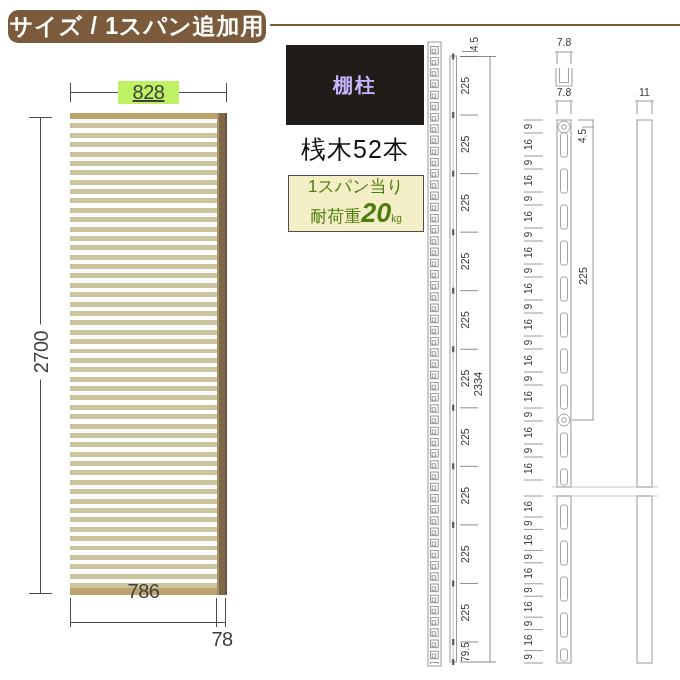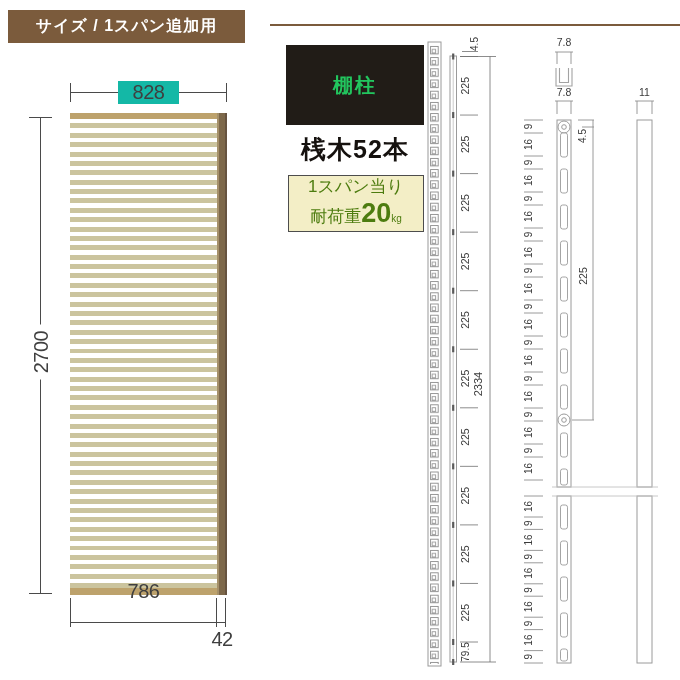--- a/index.html
+++ b/index.html
@@ -5,56 +5,56 @@
   :root{
     --brown:#7b5b3c; --badge:#211c17; --yellow:#f3eec6; --yellow-border:#4d4d4d;
     --slat:#cbc49e; --cap:#bda26c; --post:#7d684a; --post-light:#a5906a;
     --dim:#3f3f3f; --line:#4a4a4a; --draw:#9a9a9a; --drawdim:#707070;
   }
   html,body{margin:0;padding:0;background:#fff;}
   #stage{position:relative;width:680px;height:680px;background:#fff;overflow:hidden;
          font-family:"Liberation Sans",sans-serif;}
   .abs{position:absolute;}
   
-  #title-bar{left:8px;top:10px;width:237px;height:33px;background:var(--brown);
-    color:#fff;font-size:16px;font-weight:bold;letter-spacing:1px;
-    display:flex;align-items:center;justify-content:center;}
+  #title-bar{left:8px;top:10px;width:258px;height:33px;background:var(--brown);
+    color:#fff;font-size:23px;font-weight:bold;letter-spacing:1px;
+    display:flex;align-items:center;justify-content:center;border-radius:10px;}
   #title-line{left:270px;top:24px;width:410px;height:2px;background:var(--brown);}
   
-  #badge{left:286px;top:45px;width:138px;height:80px;background:var(--badge);color:#22c55e;
+  #badge{left:286px;top:45px;width:138px;height:80px;background:var(--badge);color:#c4b5fd;
     display:flex;flex-direction:column;align-items:center;justify-content:center;gap:3px;}
   #badge .l1{font-size:20px;font-weight:bold;letter-spacing:2px;}
   #badge .l2{font-size:14px;}
   #badge .l2 b{font-size:23px;font-weight:bold;letter-spacing:0px;}
   #slat-count{left:286px;top:133px;width:138px;text-align:center;font-size:25px;
-    font-weight:bold;color:#15110e;letter-spacing:1px;}
+    font-weight:normal;color:#15110e;letter-spacing:1px;}
   
   #load-box{left:288px;top:175px;width:134px;height:55px;background:var(--yellow);
     border:1px solid var(--yellow-border);color:#4d7c0f;display:flex;flex-direction:column;
     align-items:center;justify-content:center;line-height:1.25;}
   #load-box .l1{font-size:17px;}
   #load-box .l2{font-size:17px;}
-  #load-box .l2 b{font-size:27px;font-weight:bold;}
+  #load-box .l2 b{font-size:27px;font-weight:bold;font-style:italic;}
   #load-box .l2 small{font-size:10px;}
   
   #panel{left:70px;top:113px;width:157px;height:482px;}
   #panel-slats{position:absolute;left:0;top:6px;width:147px;height:469px;
     background:repeating-linear-gradient(to bottom,#ffffff 0 4.4px,var(--slat) 4.4px 9.38px);}
   #panel-cap-top{position:absolute;left:0;top:0;width:147px;height:6px;background:var(--cap);}
   #panel-cap-bottom{position:absolute;left:0;top:475px;width:147px;height:7px;background:var(--cap);}
   #panel-post{position:absolute;left:147px;top:0;width:10px;height:482px;
     background:linear-gradient(to right,var(--post-light) 0 2px,var(--post) 2px 8px,#665340 8px 10px);}
   
   .hline{height:1px;background:var(--line);}
   .vline{width:1px;background:var(--line);}
   .dimtxt{color:var(--dim);font-size:20px;letter-spacing:-0.5px;text-align:center;}
   #dim-top-line{left:70px;top:92px;width:157px;}
   #dim-top-t1{left:70px;top:83px;height:19px;}
   #dim-top-t2{left:226px;top:83px;height:19px;}
-  #dim-top-label{left:118px;top:81px;width:61px;background:#14b8a6;}
+  #dim-top-label{left:118px;top:81px;width:61px;background:#bef264;text-decoration:underline;}
   #dim-left-line{left:40px;top:117px;height:477px;}
   #dim-left-t1{left:29px;top:117px;width:23px;}
   #dim-left-t2{left:29px;top:593px;width:23px;}
   #dim-left-label{left:13px;top:330px;width:55px;height:44px;display:flex;align-items:center;
     justify-content:center;background:#fff;transform:rotate(-90deg);}
   #dim-bot-line{left:70px;top:622px;width:156px;}
   #dim-bot-t1{left:70px;top:598px;height:29px;}
   #dim-bot-t2{left:216px;top:598px;height:29px;}
   #dim-bot-t3{left:225px;top:598px;height:29px;}
   #dim-bot-label{left:113px;top:580px;width:61px;}
@@ -95,21 +95,21 @@
   <div class="abs vline" id="dim-left-line"></div>
   <div class="abs hline" id="dim-left-t1"></div>
   <div class="abs hline" id="dim-left-t2"></div>
   <div class="abs dimtxt" id="dim-left-label">2700</div>
 
   <div class="abs hline" id="dim-bot-line"></div>
   <div class="abs vline" id="dim-bot-t1"></div>
   <div class="abs vline" id="dim-bot-t2"></div>
   <div class="abs vline" id="dim-bot-t3"></div>
   <div class="abs dimtxt" id="dim-bot-label">786</div>
-  <div class="abs dimtxt" id="dim-post-label">42</div>
+  <div class="abs dimtxt" id="dim-post-label">78</div>
 
   <svg class="abs" id="drawing" width="680" height="680" viewBox="0 0 680 680" style="left:0;top:0;">
       <defs>
         <pattern id="slotPat" x="429" y="45" width="12" height="11.2" patternUnits="userSpaceOnUse">
           <rect x="1.6" y="1.4" width="7.6" height="7.6" fill="none" stroke="#8a8a8a" stroke-width="0.9"></rect>
           <rect x="3.1" y="4.4" width="3.6" height="3.4" fill="none" stroke="#8a8a8a" stroke-width="0.8"></rect>
         </pattern>
       </defs>
       <rect x="428" y="42" width="13" height="624" fill="#fff" stroke="#9a9a9a" stroke-width="1"></rect>
       <rect x="429" y="44" width="11" height="620" fill="url(#slotPat)"></rect>

